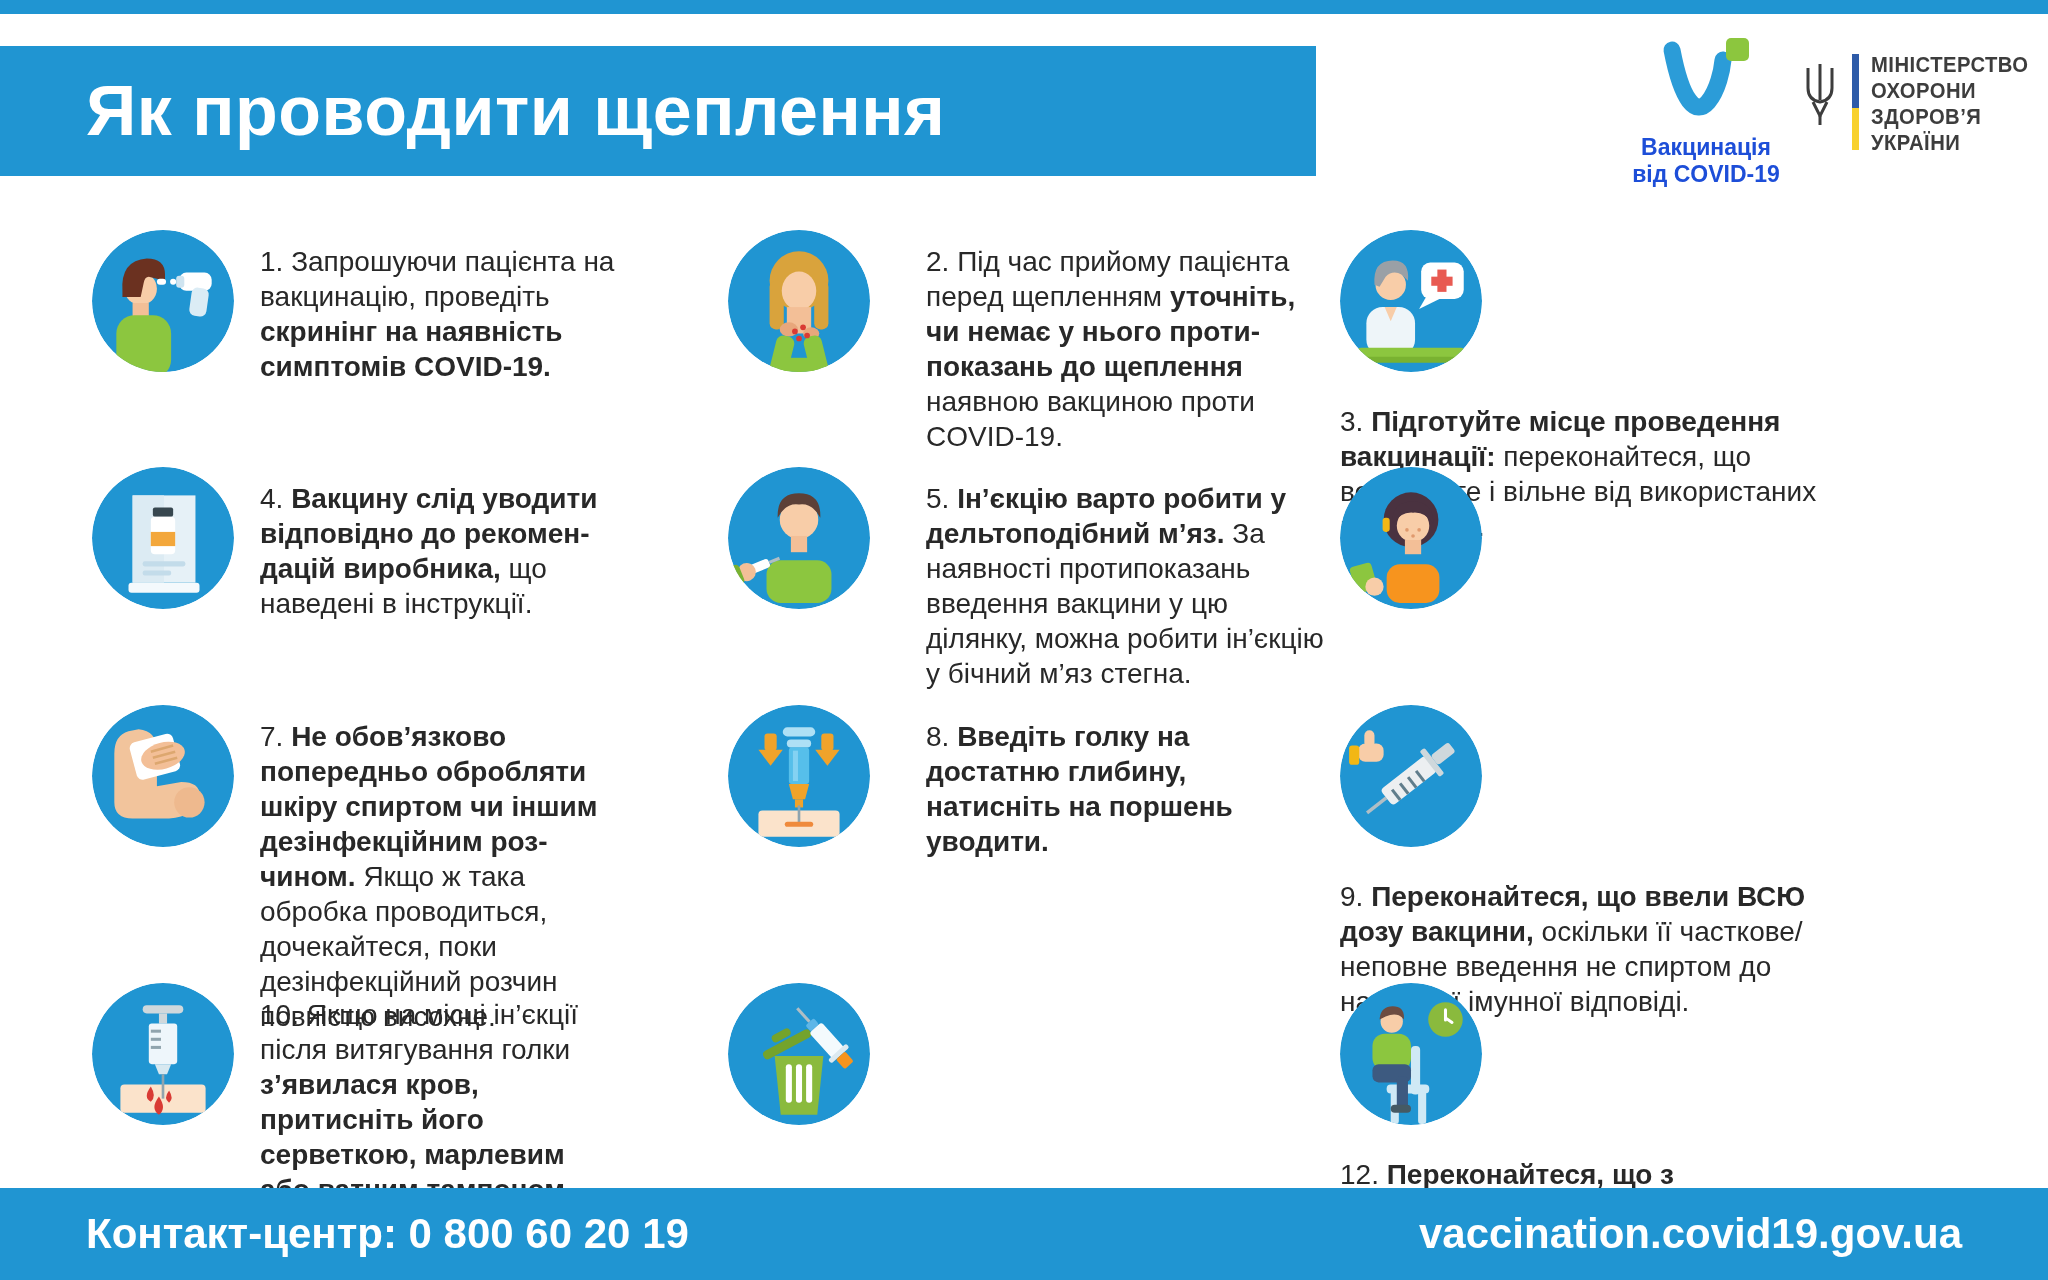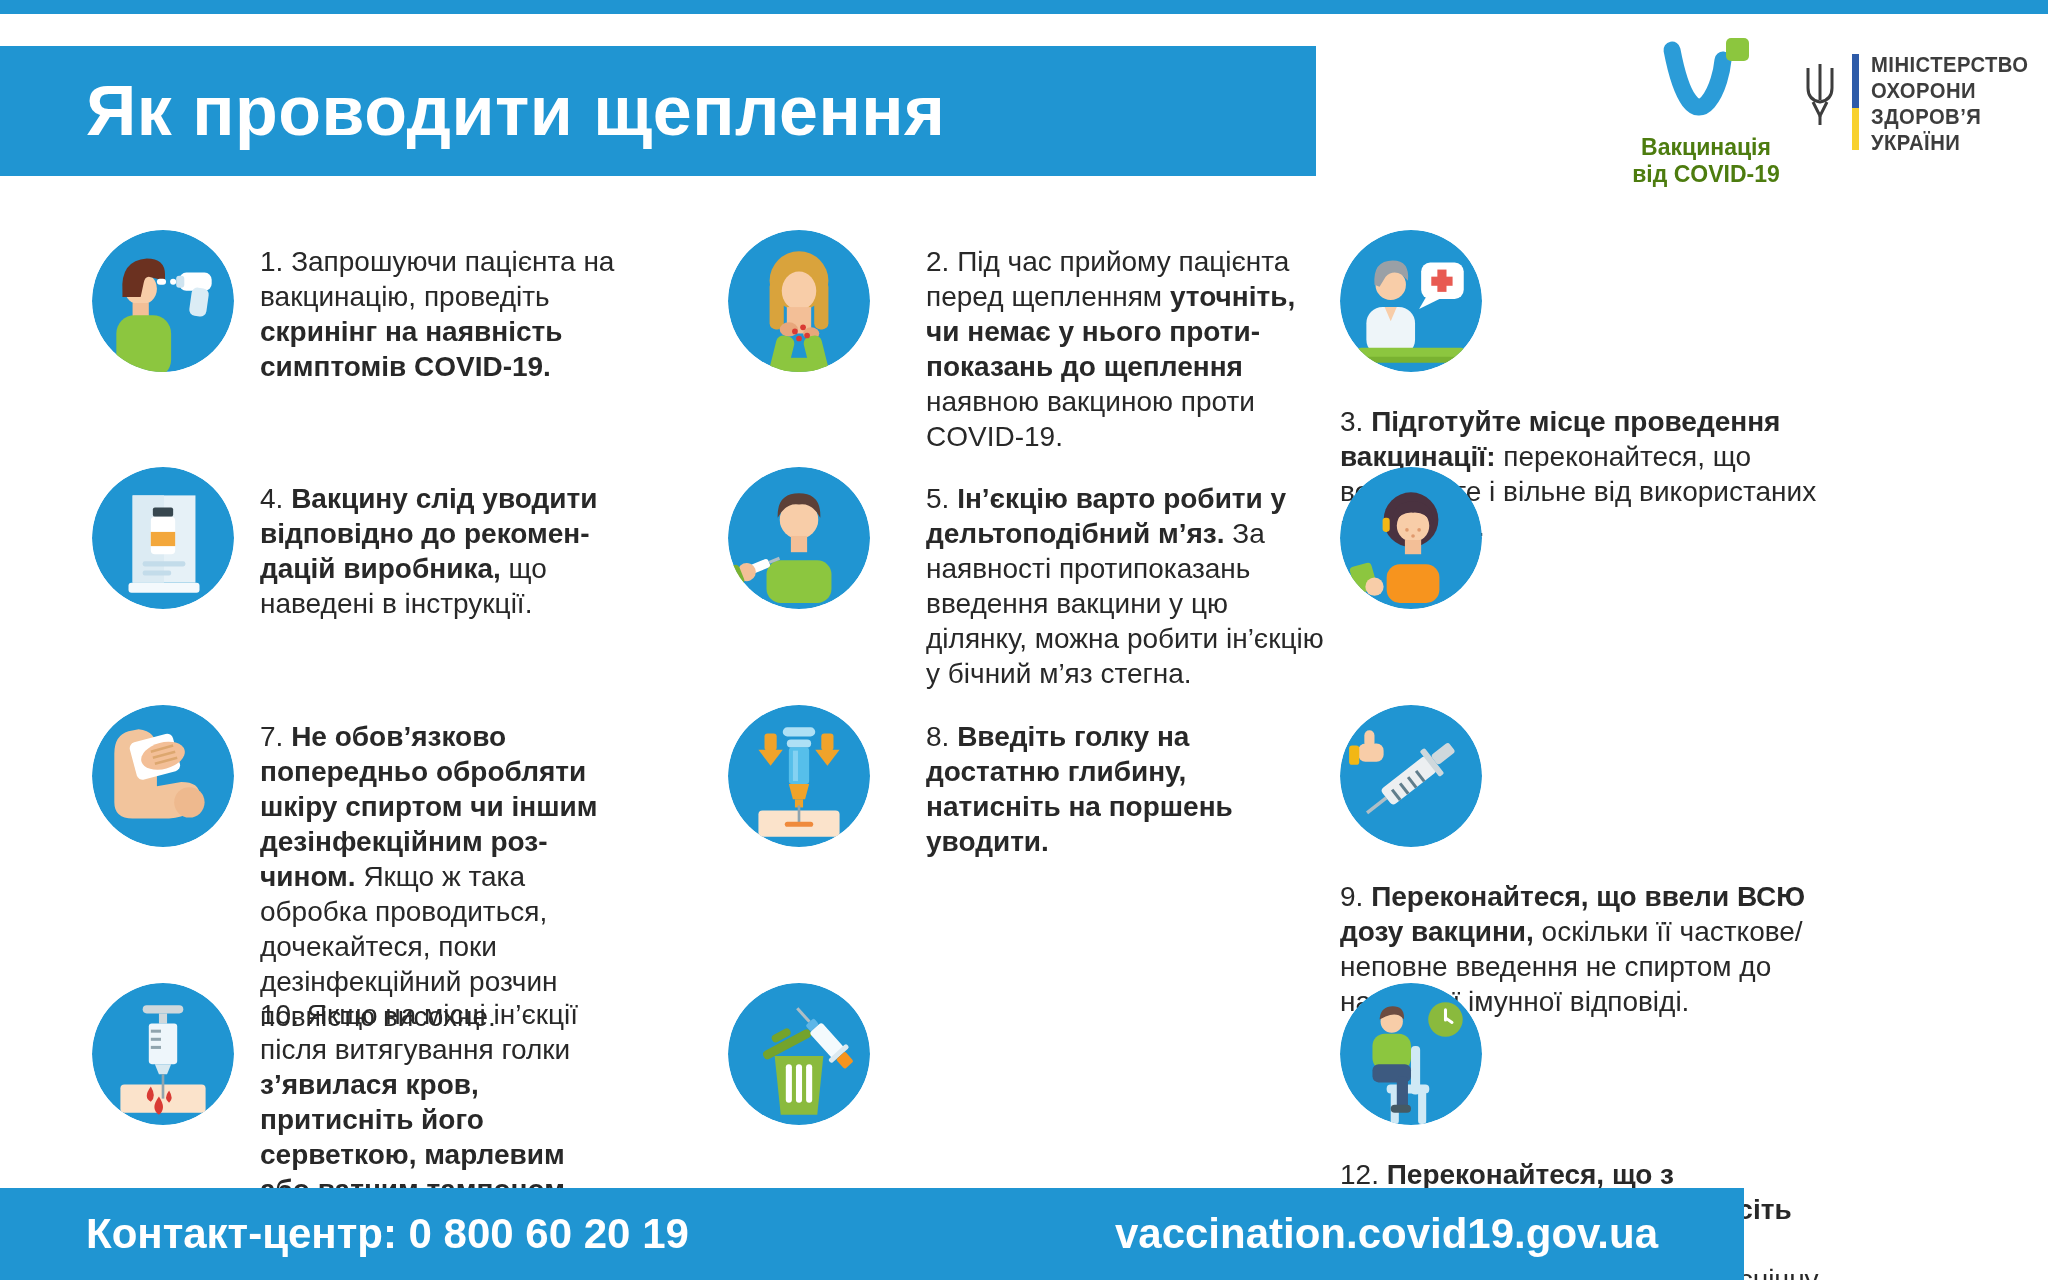--- a/index.html
+++ b/index.html
@@ -11,21 +11,21 @@
     font-family:"Liberation Sans","DejaVu Sans",sans-serif;color:var(--text);
   }
   .topbar{position:absolute;left:0;top:0;width:2048px;height:14px;background:var(--accent);}
   .header{position:absolute;left:0;top:46px;width:1316px;height:130px;background:var(--accent);
     display:flex;align-items:center;padding-left:86px;box-sizing:border-box;}
   .title{margin:0;color:#ffffff;font-size:70px;font-weight:bold;letter-spacing:0.5px;}
 
   
   .logo-vacc{position:absolute;left:1618px;top:36px;width:176px;text-align:center;}
   .logo-vacc svg{display:block;margin:0 auto;}
-  .logo-vacc-text{font-weight:bold;color:#4d7c0f;font-size:23px;line-height:27px;margin-top:2px;}
+  .logo-vacc-text{font-weight:bold;color:#1d4ed8;font-size:23px;line-height:27px;margin-top:2px;}
 
   
   .logo-moh{position:absolute;left:1800px;top:52px;display:flex;align-items:flex-start;}
   .logo-moh svg{display:block;margin-top:8px;}
   .flagbar{width:7px;height:96px;margin:2px 12px 0 12px;display:flex;flex-direction:column;}
   .fb-b{flex:0 0 54px;background:#2e5ba8;}
   .fb-y{flex:1;background:#f8d12e;}
   .moh-text{font-weight:bold;color:#3d3d3d;font-size:22px;line-height:26px;
     transform:scaleX(0.92);transform-origin:left top;letter-spacing:0.5px;white-space:nowrap;}
 
@@ -37,21 +37,21 @@
   .step:nth-of-type(3n){gap:18px;flex-direction:column;}
   .step-icon{width:142px;height:142px;flex:none;}
   .step-icon svg{display:block;}
   .step-text{margin:0;font-size:28px;line-height:35px;padding-top:14px;color:var(--text);}
   .step:nth-of-type(3n+1) .step-text{max-width:362px;}
   .step:nth-of-type(3n+2) .step-text{max-width:402px;}
   .step:nth-of-type(3n) .step-text{max-width:480px;}
   .step-text .b{font-weight:bold;}
 
   
-  .footer{position:absolute;left:0;top:1188px;width:1744px;height:92px;background:var(--accent);
+  .footer{position:absolute;left:0;top:1188px;width:2048px;height:92px;background:var(--accent);
     display:flex;justify-content:space-between;align-items:center;
     padding:0 86px;box-sizing:border-box;color:#ffffff;font-weight:bold;font-size:42px;}
 </style>
 </head>
 <body>
 
 <div class="topbar"></div>
 
 <header class="header">
   <h1 class="title">Як проводити щеплення</h1>

